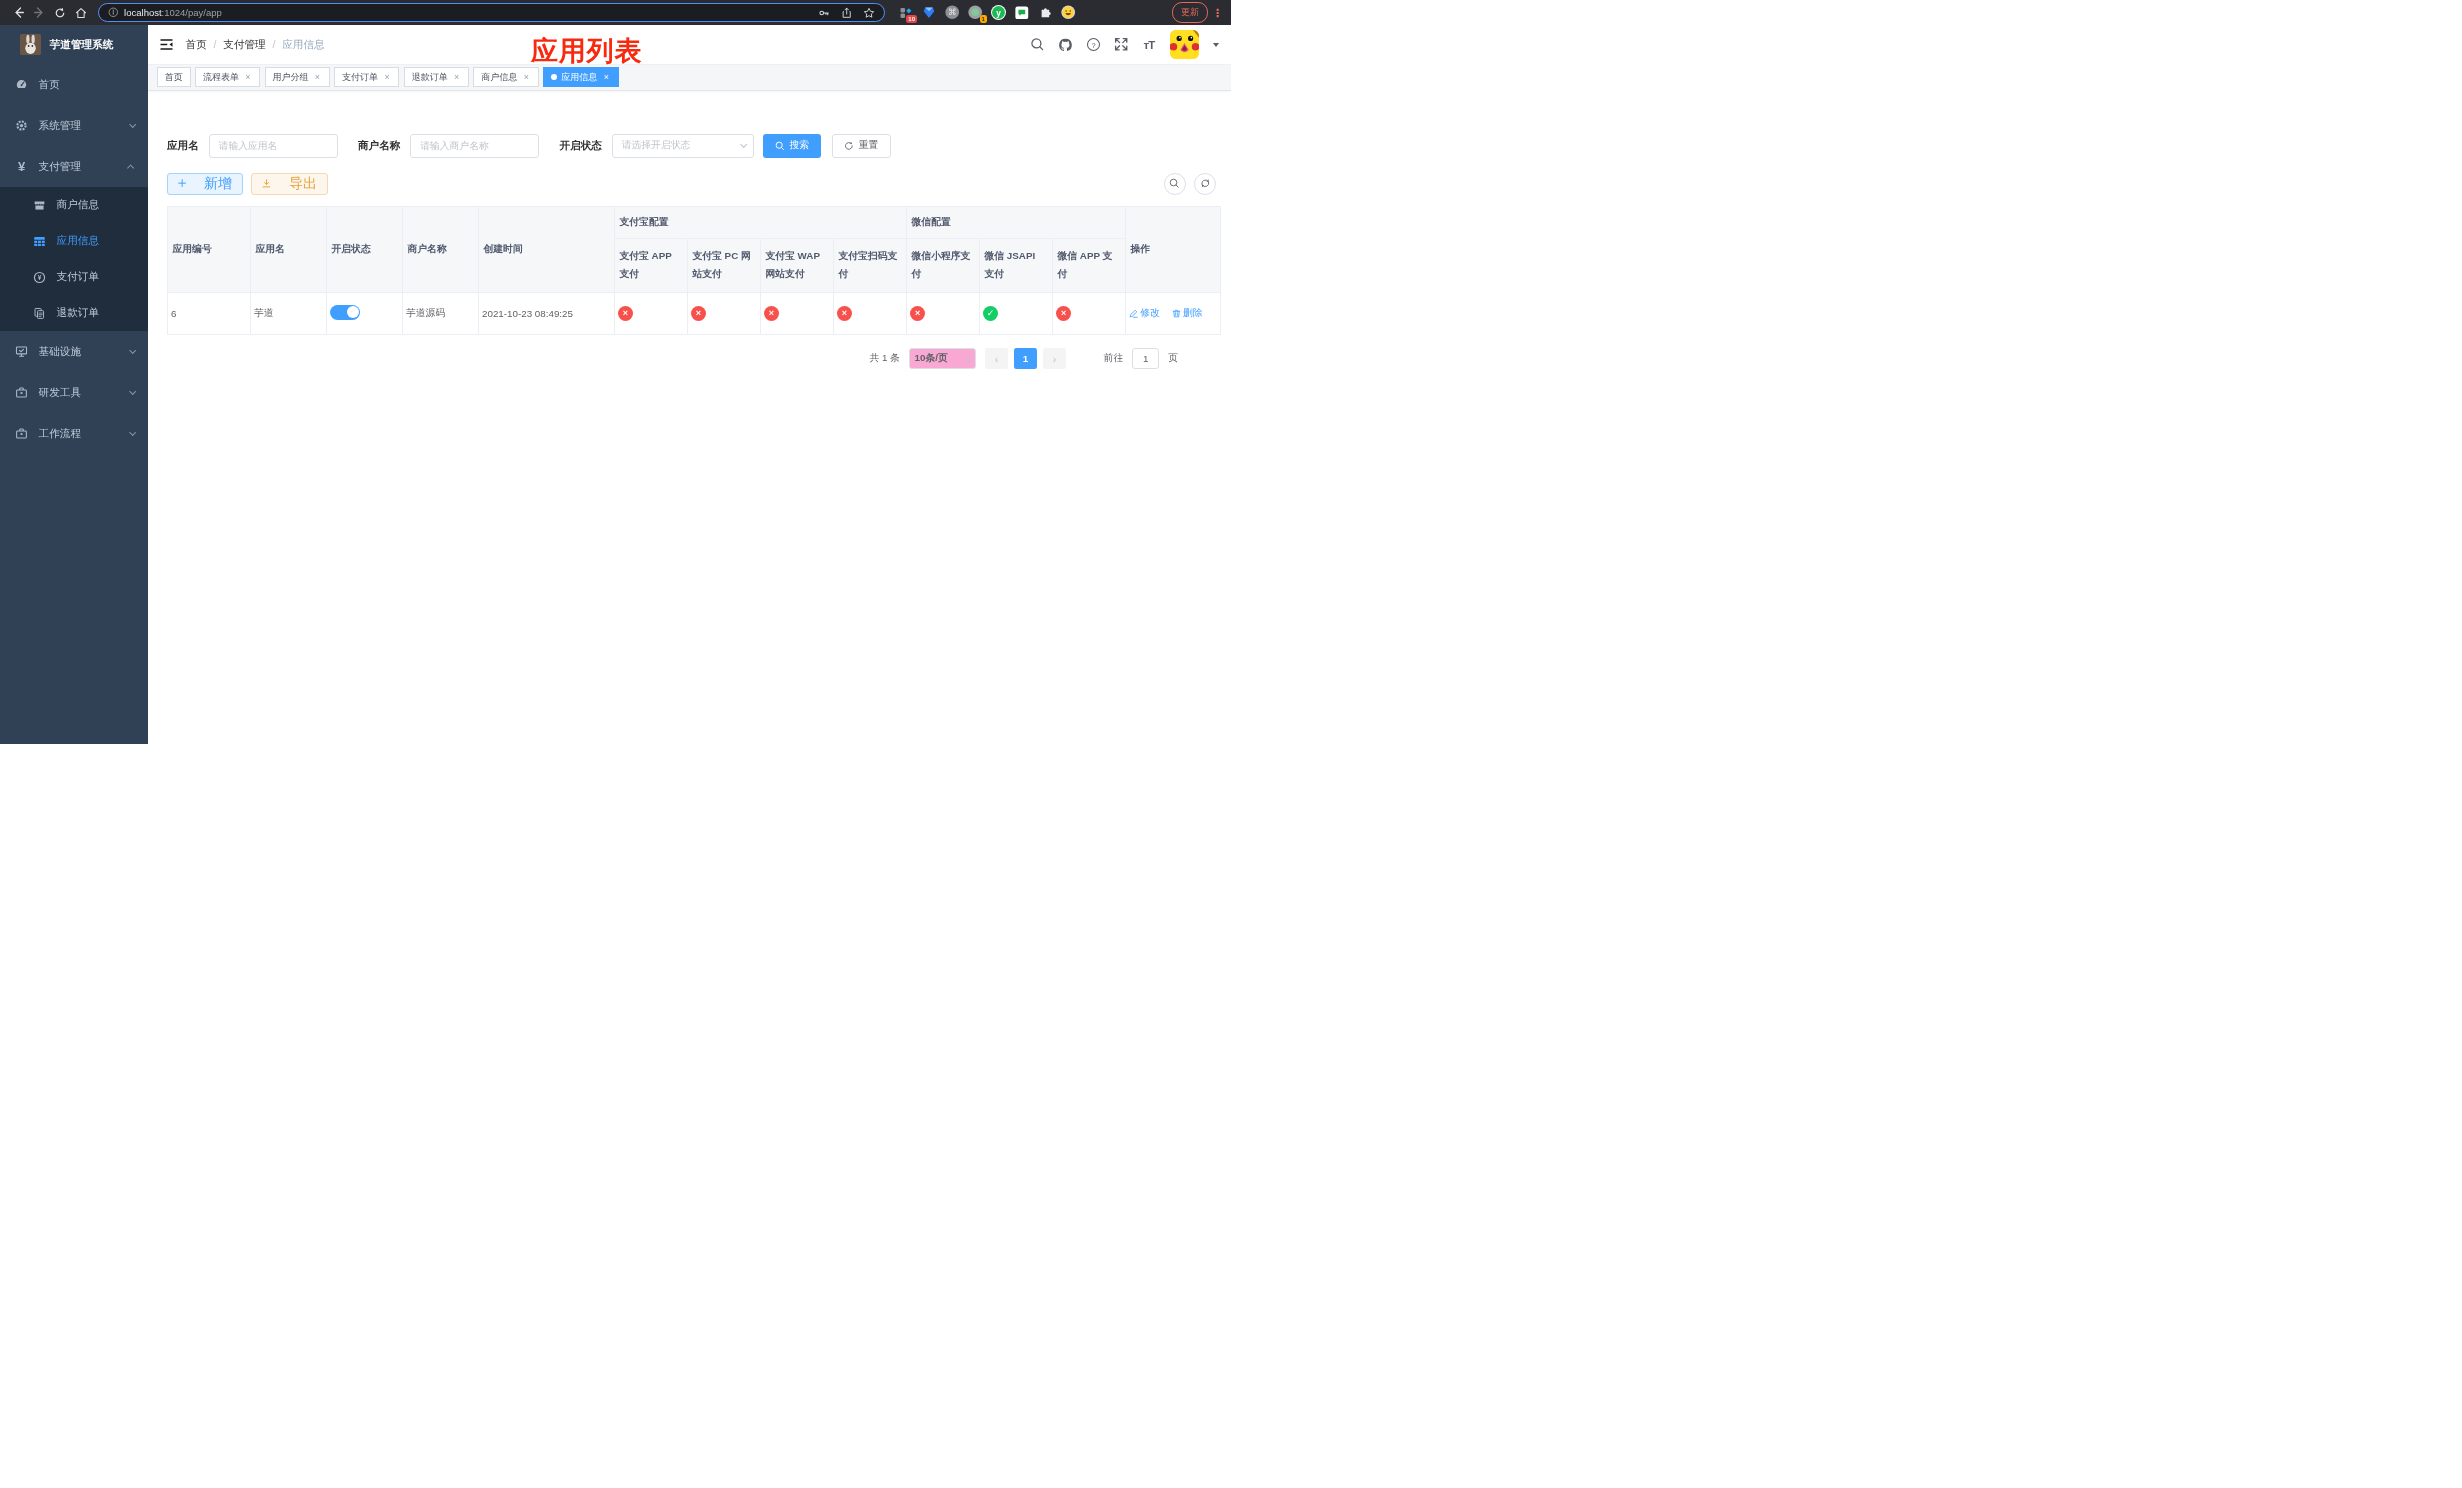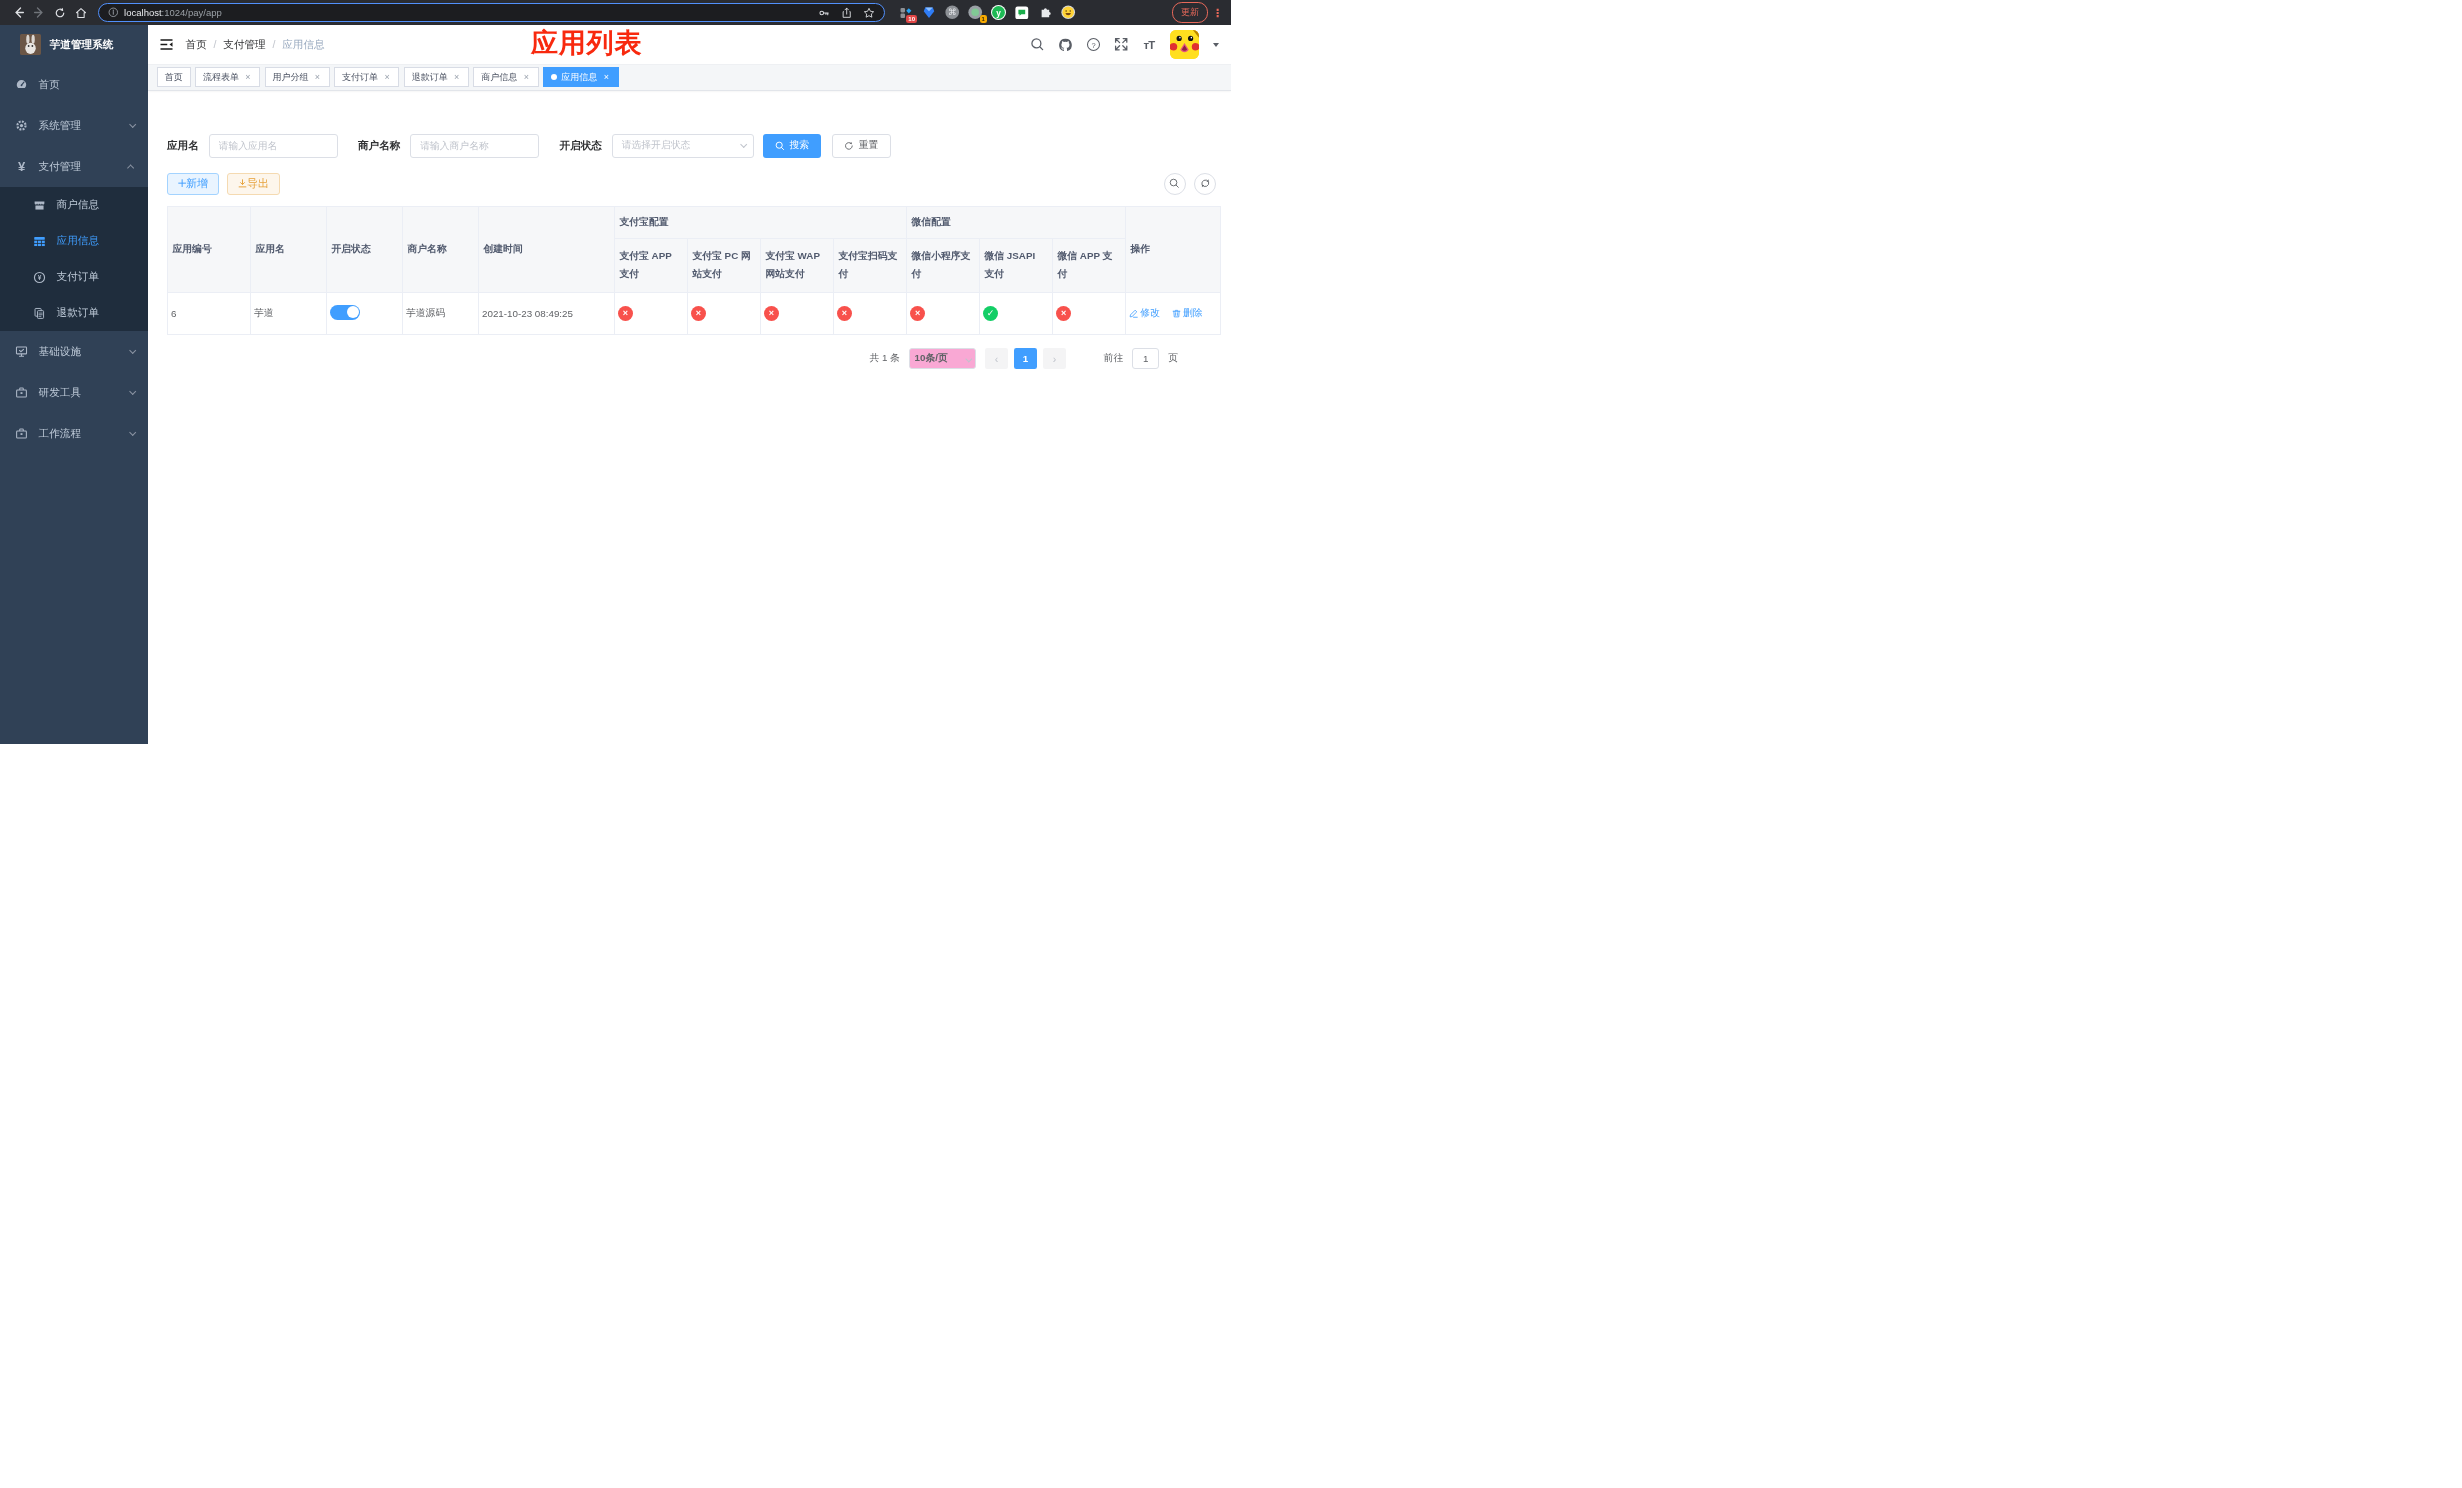--- a/index.html
+++ b/index.html
@@ -47,21 +47,21 @@
   .crumbs { display:flex; align-items:center; font-size:10.6px; color:#303133; }
   .crumb { white-space:nowrap; }
   .crumb + .crumb::before { content:"/"; color:#c0c4cc; margin:0 6.8px; }
   .crumb.last { color:#97a8be; }
   .nav-right { margin-left:auto; display:flex; align-items:center; gap:13px; color:#5a5e66; }
   .nico { width:15px; height:15px; display:flex; align-items:center; justify-content:center; }
   .tT { font-size:11.4px; font-weight:700; letter-spacing:-0.8px; }
   .avatar { width:29px; height:29px; border-radius:6px; background:#ffdf1f; position:relative; overflow:hidden; flex:none; }
   .caret { width:0; height:0; border-left:3.8px solid transparent; border-right:3.8px solid transparent; border-top:4.5px solid #5a5e66; margin-left:1.5px; }
 
-  .annotation { position:absolute; top:0; left:383px; font-size:27px; font-weight:800; color:#f8290e; z-index:30; letter-spacing:0.8px; white-space:nowrap; }
+  .annotation { position:absolute; top:8px; left:383px; font-size:27px; font-weight:800; color:#f8290e; z-index:30; letter-spacing:0.8px; white-space:nowrap; }
 
   
   .tags { height:26.5px; flex:none; background:#f4f6f8; border-bottom:0.8px solid #e2e5ea; border-top:0.8px solid #eef0f3; display:flex; align-items:center; padding:0 9px; gap:4.5px; box-shadow:0 0.8px 2.3px rgba(0,0,0,0.06); }
   .tag { height:19.7px; background:#fff; border:0.8px solid #d8dce5; color:#495060; font-size:9px; display:flex; align-items:center; padding:0 6.8px; cursor:pointer; white-space:nowrap; }
   .tag .tag-close { margin-left:4.5px; font-size:9px; color:#9aa2ad; width:9px; text-align:center; }
   .tag .tag-close::before { content:"×"; }
   .tag.active { background:#409eff; border-color:#409eff; color:#fff; }
   .tag.active::before { content:""; width:6px; height:6px; border-radius:50%; background:#fff; margin-right:4.5px; }
   .tag.active .tag-close { color:#fff; }
 
@@ -72,21 +72,21 @@
   .f-label { font-weight:700; color:#303133; margin-right:9.8px; white-space:nowrap; }
   .f-input { width:129px; height:24px; border:0.8px solid #dcdfe6; border-radius:3px; padding:0 9px; font-size:9.8px; color:#606266; background:#fff; margin-right:20.4px; font-family:inherit; }
   .f-input::placeholder { color:#c0c4cc; }
   .f-select { width:142px; height:24px; border:0.8px solid #dcdfe6; border-radius:3px; padding:0 7.6px 0 9px; display:flex; align-items:center; color:#c0c4cc; font-size:9.8px; margin-right:9px; background:#fff; }
   .f-select .sel-arr { margin-left:auto; width:5.3px; height:5.3px; border-right:1px solid #c0c4cc; border-bottom:1px solid #c0c4cc; transform:rotate(45deg) translateY(-1.5px); }
   .btn { height:24px; border-radius:3px; font-size:9.8px; display:inline-flex; align-items:center; gap:4.5px; padding:0 11.4px; cursor:pointer; border:0.8px solid transparent; font-family:inherit; white-space:nowrap; }
   .btn-primary { background:#409eff; color:#fff; }
   .btn-plain { background:#fff; border-color:#dcdfe6; color:#606266; margin-left:10.6px; }
 
   .tool-row { display:flex; align-items:center; margin-bottom:11.4px; }
-  .btn-sm { height:22px; font-size:11px; padding:0 9.8px; gap:0; }
+  .btn-sm { height:22px; font-size:14px; padding:0 9.8px; gap:18px; }
   .btn-add { background:#e9f4ff; border-color:#a3d3ff; color:#409eff; }
   .btn-export { background:#fdf6ec; border-color:#f5dab1; color:#e6a23c; margin-left:8.3px; }
   .tool-right { margin-left:auto; display:flex; gap:8.3px; }
   .circ-btn { width:22px; height:22px; border-radius:50%; border:0.8px solid #dcdfe6; background:#fff; display:flex; align-items:center; justify-content:center; color:#5f6368; cursor:pointer; }
 
   
   table.grid { border-collapse:collapse; table-layout:fixed; width:1050px; font-size:9.8px; }
   table.grid th, table.grid td { border:0.8px solid #ebeef5; text-align:left; vertical-align:middle; }
   table.grid th { background:#f6f7f9; color:#515a6e; font-weight:700; padding:4.5px 4.5px; line-height:1.85; }
   tr.group-row th { height:32px; }

